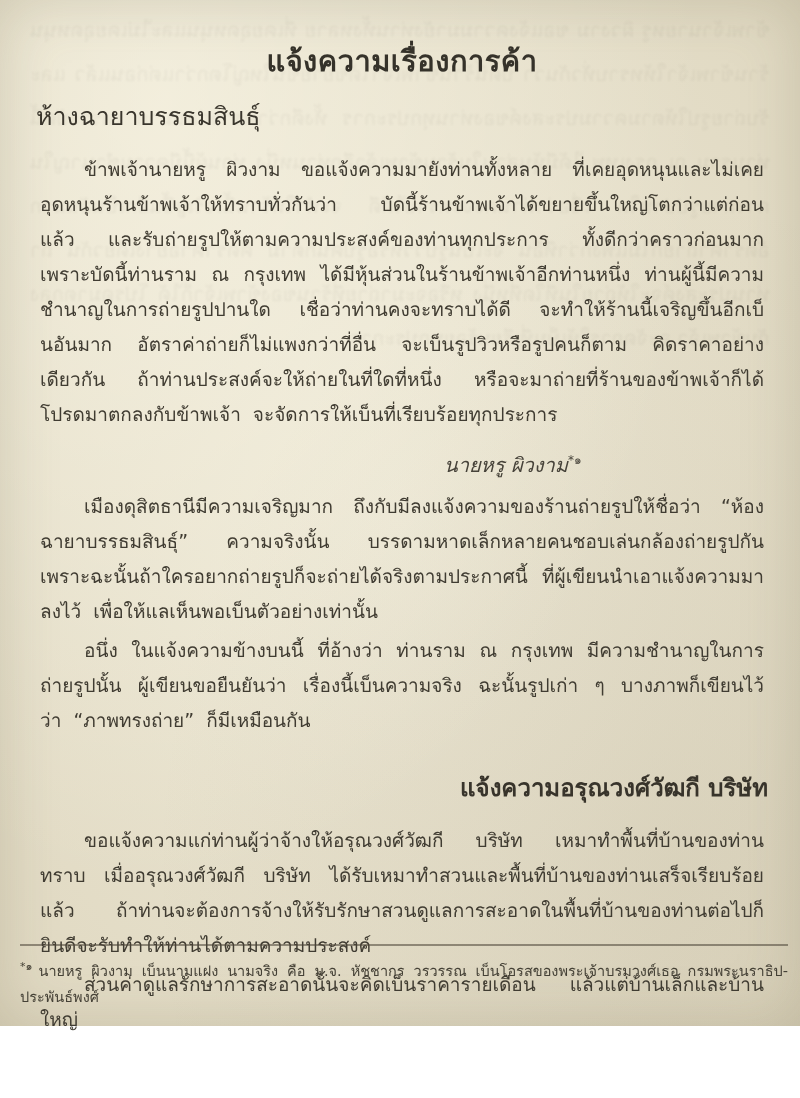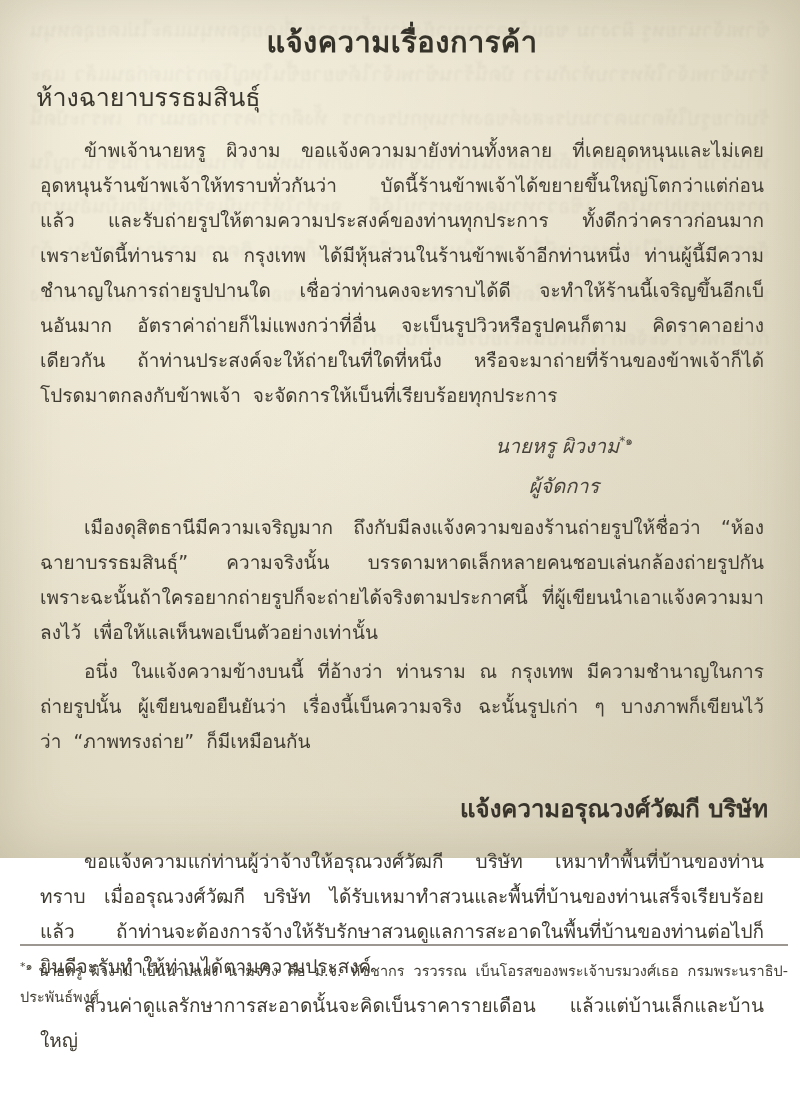--- a/index.html
+++ b/index.html
@@ -6,29 +6,29 @@
     margin: 0;
     padding: 0;
     width: 800px;
     height: 1098px;
     overflow: hidden;
     font-family: "DejaVu Sans", "Liberation Sans", sans-serif;
   }
   .page {
     position: relative;
     width: 800px;
-    height: 858px;
+    height: 1026px;
     box-sizing: border-box;
     background:
       radial-gradient(ellipse at 20% 10%, rgba(255,252,238,.55), rgba(255,252,238,0) 60%),
       radial-gradient(ellipse at 85% 85%, rgba(120,108,80,.10), rgba(120,108,80,0) 55%),
       radial-gradient(ellipse at 50% 50%, rgba(255,255,245,.25), rgba(180,170,140,.12)),
       #e6dfc9;
     color: #3e3a30;
-    padding: 13px 32px 0 36px;
+    padding: 32px 32px 0 36px;
     box-shadow: inset 0 0 60px rgba(110,100,70,.22);
   }
   .ghost {
     position: absolute;
     left: 0;
     right: 0;
     top: 8px;
     transform: scaleX(-1);
     filter: blur(1.2px);
     opacity: 0.055;
@@ -60,21 +60,21 @@
     line-height: 35px;
     margin: 4px;
     text-align: justify;
     text-indent: 44px;
     word-spacing: 6px;
     color: #403c32;
   }
   .signature {
     margin: 8px 0 2px 408px;
     width: 240px;
-    text-align: center;
+    text-align: left;
     font-style: italic;
     font-size: 20px;
     line-height: 40px;
     color: #47433a;
   }
   .signature sup {
     font-size: 12px;
     font-style: normal;
   }
   .gap-lg { margin-top: 46px; }
@@ -123,21 +123,20 @@
   <div class="ghost">ข้าพเจ้านายหรู ผิวงาม ขอแจ้งความมายังท่านทั้งหลาย ที่เคยอุดหนุนและไม่เคยอุดหนุนร้านข้าพเจ้าให้ทราบทั่วกันว่า บัดนี้ร้านข้าพเจ้าได้ขยายขึ้นใหญ่โตกว่าแต่ก่อนแล้ว และรับถ่ายรูปให้ตามความประสงค์ของท่านทุกประการ ทั้งดีกว่าคราวก่อนมาก เพราะบัดนี้ท่านราม ณ กรุงเทพ ได้มีหุ้นส่วนในร้านข้าพเจ้าอีกท่านหนึ่ง ท่านผู้นี้มีความชำนาญในการถ่ายรูปปานใด เชื่อว่าท่านคงจะทราบได้ดี จะทำให้ร้านนี้เจริญขึ้นอีกเบ็นอันมาก อัตราค่าถ่ายก็ไม่แพงกว่าที่อื่น จะเบ็นรูปวิวหรือรูปคนก็ตาม คิดราคาอย่างเดียวกัน ถ้าท่านประสงค์จะให้ถ่ายในที่ใดที่หนึ่ง หรือจะมาถ่ายที่ร้านของข้าพเจ้าก็ได้ โปรดมาตกลงกับข้าพเจ้า จะจัดการให้เบ็นที่เรียบร้อยทุกประการ</div>
 
   <h1 class="title">แจ้งความเรื่องการค้า</h1>
 
   <h2 class="subtitle">ห้างฉายาบรรธมสินธุ์</h2>
 
   <p class="body">ข้าพเจ้านายหรู ผิวงาม ขอแจ้งความมายังท่านทั้งหลาย ที่เคยอุดหนุนและไม่เคยอุดหนุนร้านข้าพเจ้าให้ทราบทั่วกันว่า บัดนี้ร้านข้าพเจ้าได้ขยายขึ้นใหญ่โตกว่าแต่ก่อนแล้ว และรับถ่ายรูปให้ตามความประสงค์ของท่านทุกประการ ทั้งดีกว่าคราวก่อนมาก เพราะบัดนี้ท่านราม ณ กรุงเทพ ได้มีหุ้นส่วนในร้านข้าพเจ้าอีกท่านหนึ่ง ท่านผู้นี้มีความชำนาญในการถ่ายรูปปานใด เชื่อว่าท่านคงจะทราบได้ดี จะทำให้ร้านนี้เจริญขึ้นอีกเบ็นอันมาก อัตราค่าถ่ายก็ไม่แพงกว่าที่อื่น จะเบ็นรูปวิวหรือรูปคนก็ตาม คิดราคาอย่างเดียวกัน ถ้าท่านประสงค์จะให้ถ่ายในที่ใดที่หนึ่ง หรือจะมาถ่ายที่ร้านของข้าพเจ้าก็ได้ โปรดมาตกลงกับข้าพเจ้า จะจัดการให้เบ็นที่เรียบร้อยทุกประการ</p>
 
   <div class="signature">
     <div><span>นายหรู ผิวงาม</span><sup>*๑</sup></div>
-    <div>ผู้จัดการ</div>
   </div>
 
   <p class="body gap-lg">เมืองดุสิตธานีมีความเจริญมาก ถึงกับมีลงแจ้งความของร้านถ่ายรูปให้ชื่อว่า “ห้องฉายาบรรธมสินธุ์” ความจริงนั้น บรรดามหาดเล็กหลายคนชอบเล่นกล้องถ่ายรูปกัน เพราะฉะนั้นถ้าใครอยากถ่ายรูปก็จะถ่ายได้จริงตามประกาศนี้ ที่ผู้เขียนนำเอาแจ้งความมาลงไว้ เพื่อให้แลเห็นพอเบ็นตัวอย่างเท่านั้น</p>
 
   <p class="body gap-sm">อนึ่ง ในแจ้งความข้างบนนี้ ที่อ้างว่า ท่านราม ณ กรุงเทพ มีความชำนาญในการถ่ายรูปนั้น ผู้เขียนขอยืนยันว่า เรื่องนี้เบ็นความจริง ฉะนั้นรูปเก่า ๆ บางภาพก็เขียนไว้ว่า “ภาพทรงถ่าย” ก็มีเหมือนกัน</p>
 
   <h2 class="heading2">แจ้งความอรุณวงศ์วัฒกี บริษัท</h2>
 
   <p class="body">ขอแจ้งความแก่ท่านผู้ว่าจ้างให้อรุณวงศ์วัฒกี บริษัท เหมาทำพื้นที่บ้านของท่าน ทราบ เมื่ออรุณวงศ์วัฒกี บริษัท ได้รับเหมาทำสวนและพื้นที่บ้านของท่านเสร็จเรียบร้อยแล้ว ถ้าท่านจะต้องการจ้างให้รับรักษาสวนดูแลการสะอาดในพื้นที่บ้านของท่านต่อไปก็ยินดีจะรับทำให้ท่านได้ตามความประสงค์</p>
 

